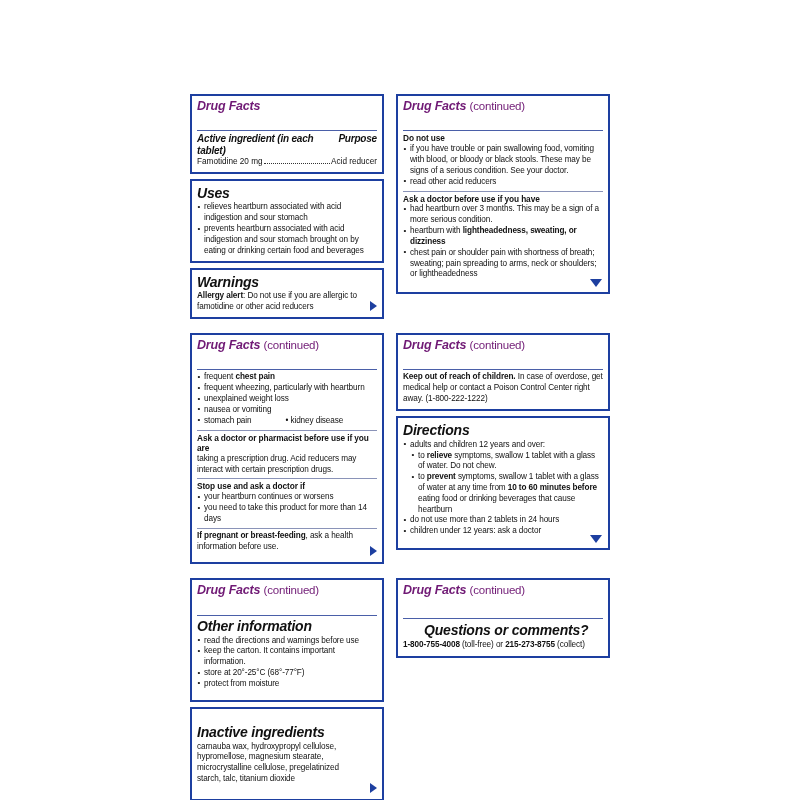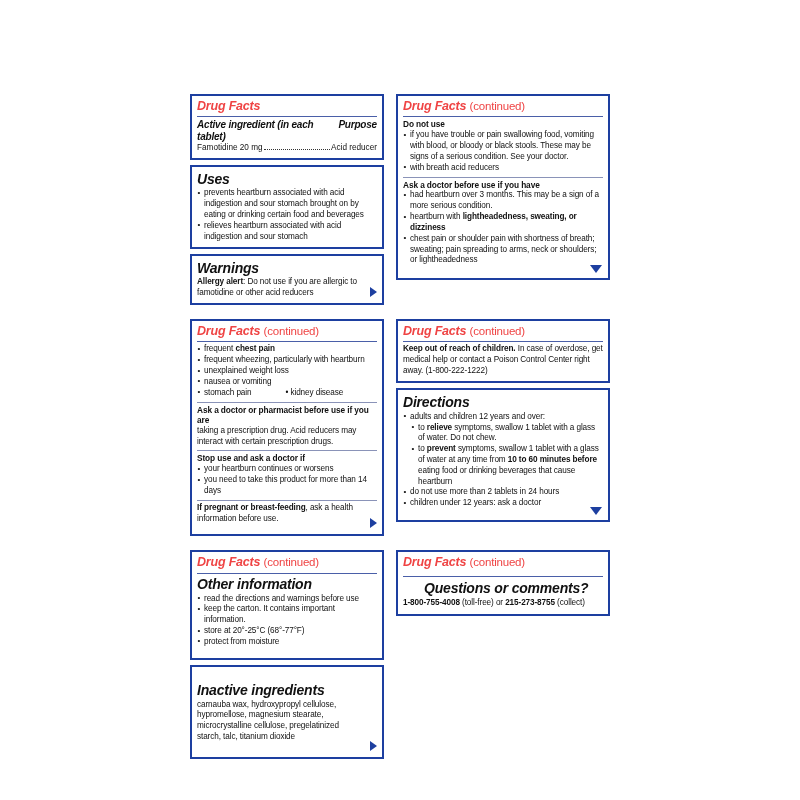--- a/index.html
+++ b/index.html
@@ -48,22 +48,22 @@
     position: relative;
   }
 
   
   .df-title {
     font-weight: bold;
     font-style: italic;
     font-size: 12.5px;
     letter-spacing: -0.2px;
     line-height: 1.15;
-    color: #ef4444;
-    padding-bottom: 2px;
+    color: #701a75;
+    padding-bottom: 16px;
   }
   .df-title .cont {
     font-style: normal;
     font-weight: normal;
     font-size: 11.5px;
   }
   .rule-thick {
     border-bottom: 1.4px solid #4a5fa8;
     margin: 1px 0 2px 0;
   }
@@ -195,22 +195,22 @@
         <div class="ai-dots">
           <span>Famotidine 20 mg</span>
           <span class="leader"></span>
           <span>Acid reducer</span>
         </div>
       </div>
 
       <div class="panel">
         <div class="sec-head">Uses</div>
         <ul class="bullets">
+          <li>relieves heartburn associated with acid indigestion and sour stomach</li>
           <li>prevents heartburn associated with acid indigestion and sour stomach brought on by eating or drinking certain food and beverages</li>
-          <li>relieves heartburn associated with acid indigestion and sour stomach</li>
         </ul>
       </div>
 
       <div class="panel">
         <div class="sec-head">Warnings</div>
         <div class="body-txt" style="padding-right:14px;">
           <b>Allergy alert</b><span>: Do not use if you are allergic to famotidine or other acid reducers</span>
         </div>
         <div class="arrow-right"></div>
       </div>
@@ -222,21 +222,21 @@
       <div class="panel" style="padding-bottom:12px;">
         <div class="df-title">
           <span>Drug Facts</span>
           <span class="cont">(continued)</span>
         </div>
         <div class="rule-thick"></div>
 
         <div class="sub-head">Do not use</div>
         <ul class="bullets">
           <li>if you have trouble or pain swallowing food, vomiting with blood, or bloody or black stools. These may be signs of a serious condition. See your doctor.</li>
-          <li>with breath acid reducers</li>
+          <li>read other acid reducers</li>
         </ul>
 
         <div class="rule-thin"></div>
 
         <div class="sub-head">Ask a doctor before use if you have</div>
         <ul class="bullets">
           <li><span>had heartburn over 3 months. This may be a sign of a more serious condition.</span></li>
           <li><span>heartburn with </span><b>lightheadedness, sweating, or dizziness</b></li>
           <li><span>chest pain or shoulder pain with shortness of breath; sweating; pain spreading to arms, neck or shoulders; or lightheadedness</span></li>
         </ul>

